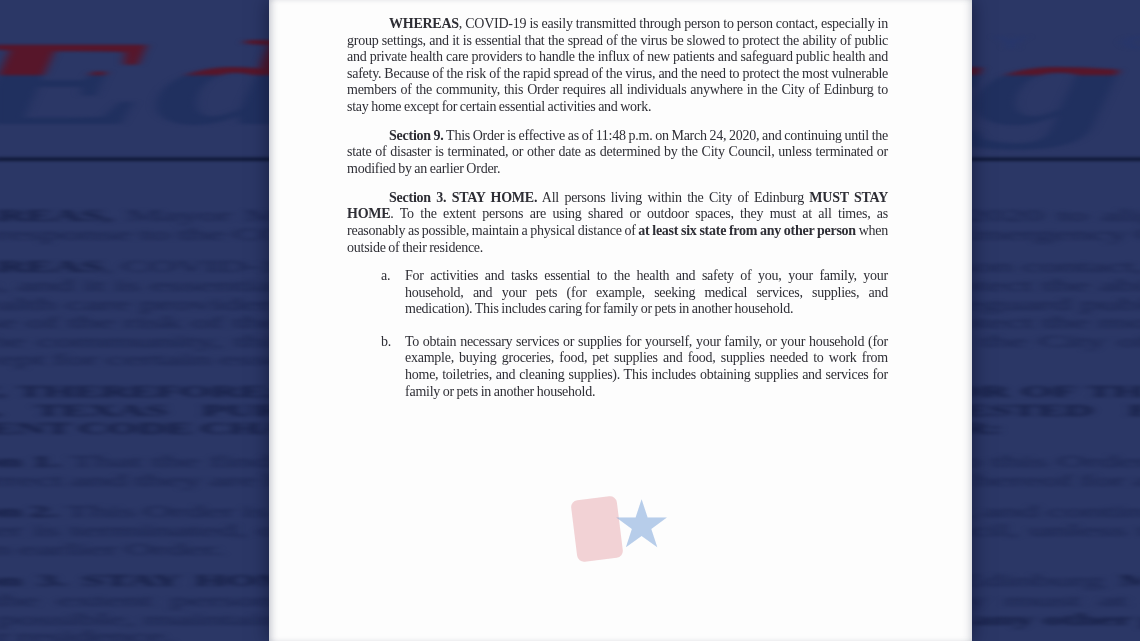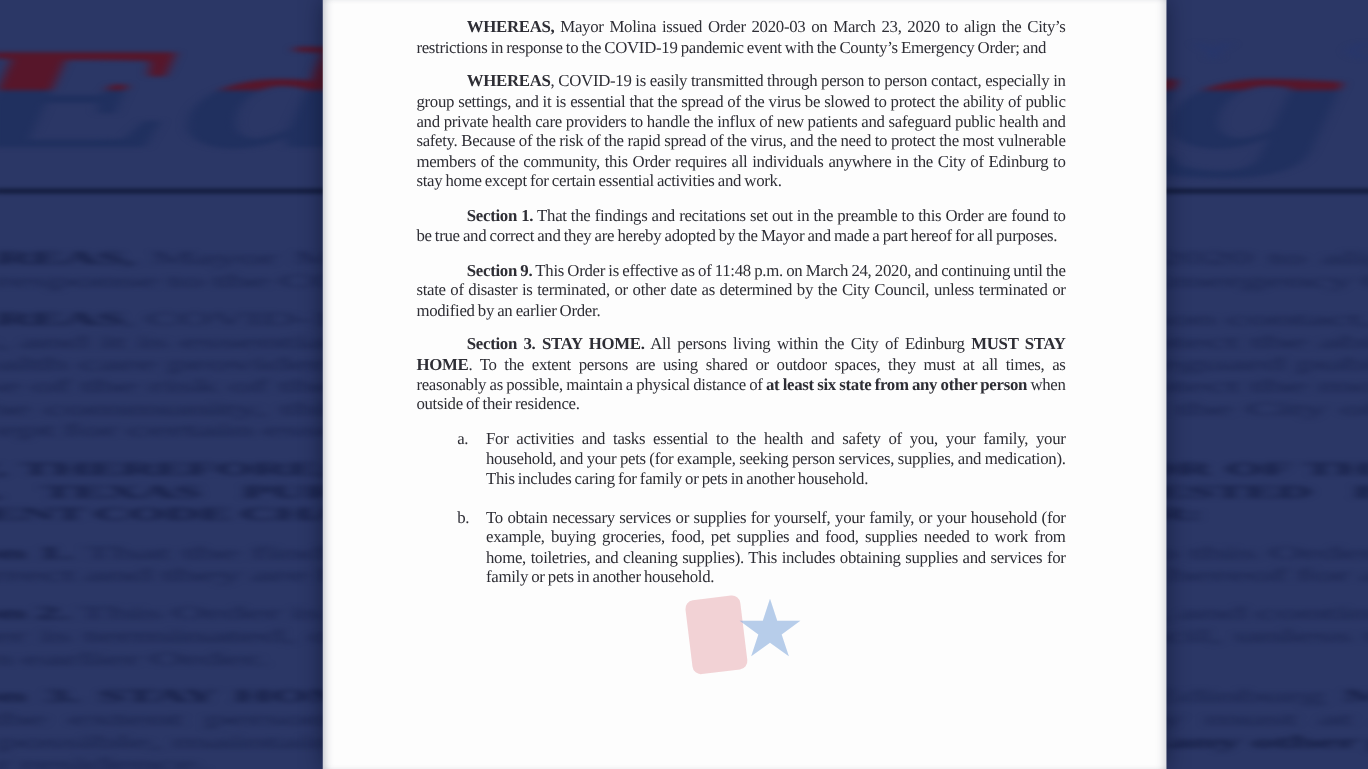--- a/index.html
+++ b/index.html
@@ -82,27 +82,25 @@
       </div>
   </div>
 </div>
 
 <div class="page">
   <div class="watermark">
     <div class="wm-flag"></div>
     <div class="wm-star">★</div>
   </div>
   <div class="doc-text fg-text">
-      <p><b>WHEREAS,</b><span> Mayor Molina issued Order 2020-03 on March 23, 2020 to align the City’s restrictions in response to the COVID-19 pandemic event with the County’s Emergency Order; and</span></p>
       <p><b>WHEREAS</b><span>, COVID-19 is easily transmitted through person to person contact, especially in group settings, and it is essential that the spread of the virus be slowed to protect the ability of public and private health care providers to handle the influx of new patients and safeguard public health and safety. Because of the risk of the rapid spread of the virus, and the need to protect the most vulnerable members of the community, this Order requires all individuals anywhere in the City of Edinburg to stay home except for certain essential activities and work.</span></p>
-      <p><b>Section 1.</b><span> That the findings and recitations set out in the preamble to this Order are found to be true and correct and they are hereby adopted by the Mayor and made a part hereof for all purposes.</span></p>
       <p><b>Section 9.</b><span> This Order is effective as of 11:48 p.m. on March 24, 2020, and continuing until the state of disaster is terminated, or other date as determined by the City Council, unless terminated or modified by an earlier Order.</span></p>
       <p><b>Section 3. STAY HOME.</b><span> All persons living within the City of Edinburg </span><b>MUST STAY HOME</b><span>. To the extent persons are using shared or outdoor spaces, they must at all times, as reasonably as possible, maintain a physical distance of </span><b>at least six state from any other person</b><span> when outside of their residence.</span></p>
       <div class="li">
         <span class="marker">a.</span>
-        <span class="li-text"><span>For activities and tasks essential to the health and safety of you, your family, your household, and your pets (for example, seeking person services, supplies, and medication). This includes caring for family or pets in another household.</span></span>
+        <span class="li-text"><span>For activities and tasks essential to the health and safety of you, your family, your household, and your pets (for example, seeking medical services, supplies, and medication). This includes caring for family or pets in another household.</span></span>
       </div>
       <div class="li">
         <span class="marker">b.</span>
         <span class="li-text"><span>To obtain necessary services or supplies for yourself, your family, or your household (for example, buying groceries, food, pet supplies and food, supplies needed to work from home, toiletries, and cleaning supplies). This includes obtaining supplies and services for family or pets in another household.</span></span>
       </div>
     </div>
 </div>
 
 </body></html>

